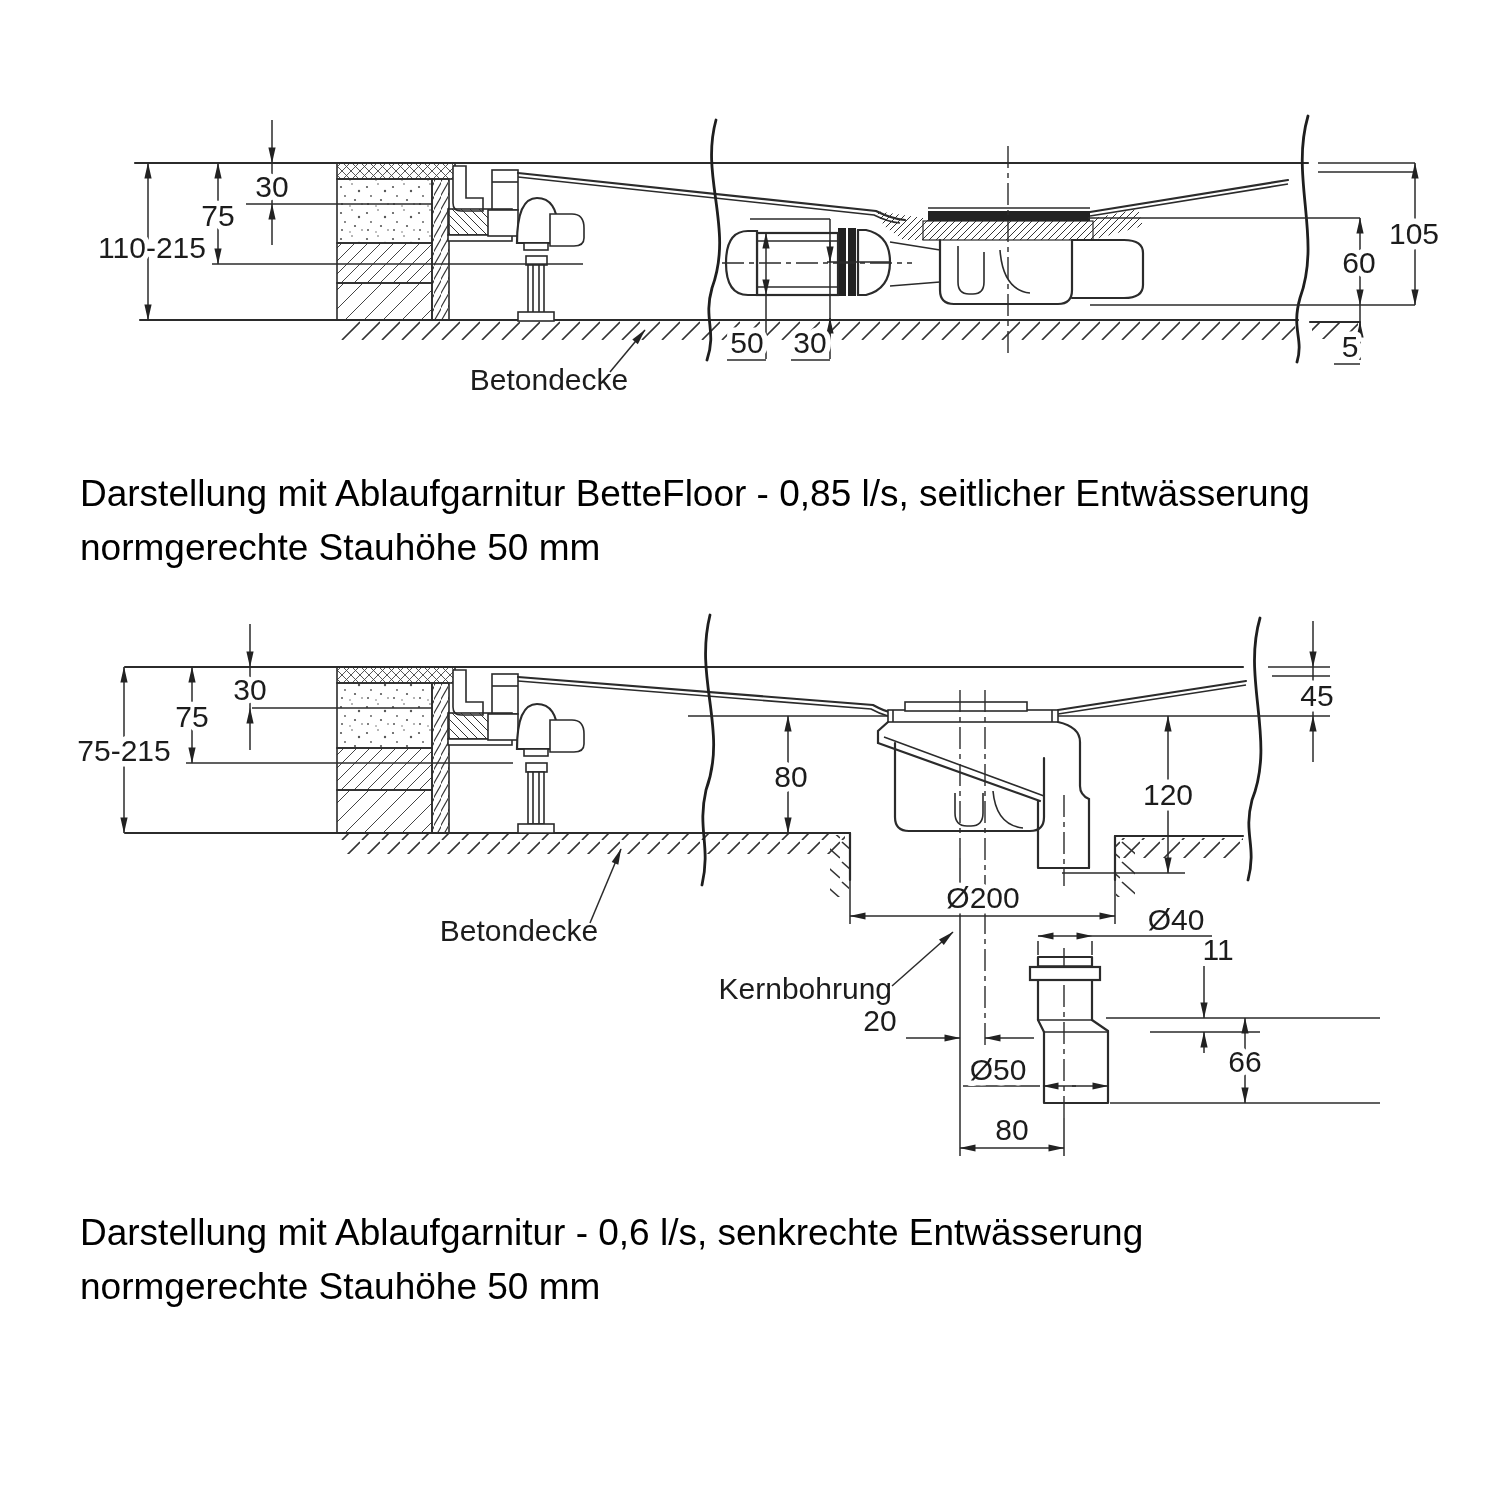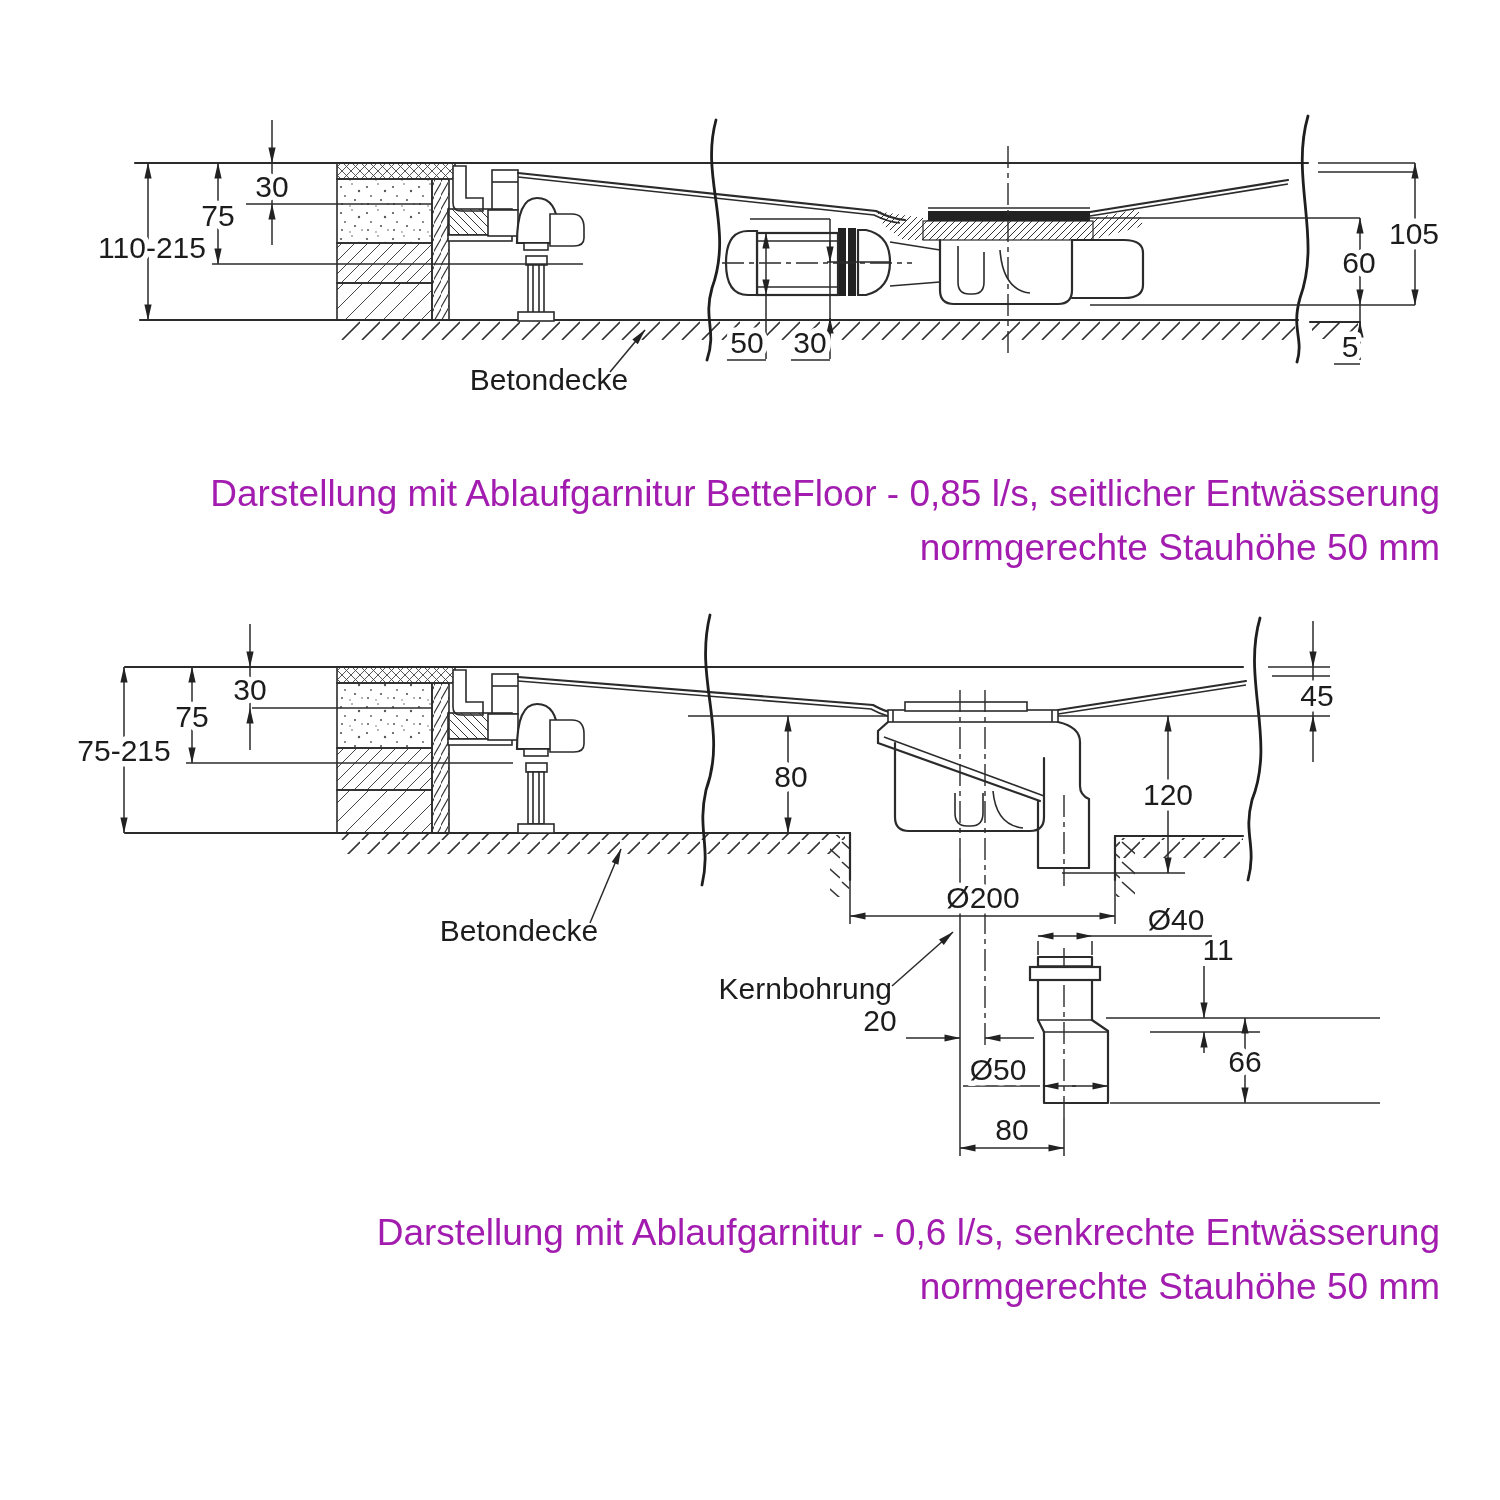--- a/index.html
+++ b/index.html
@@ -8,21 +8,21 @@
   svg text{font-family:"Liberation Sans",sans-serif;font-size:30px;fill:#1c1c1c;}
   svg text.halo{paint-order:stroke fill;stroke:#ffffff;stroke-width:11px;stroke-linejoin:round;}
   .s2{stroke:#2b2b2b;stroke-width:2.2;fill:none;stroke-linecap:round;}
   .s1{stroke:#2b2b2b;stroke-width:1.6;fill:none;}
   .dim{stroke:#2b2b2b;stroke-width:1.5;fill:none;}
   .cl{stroke:#2b2b2b;stroke-width:1.4;fill:none;stroke-dasharray:22 5 5 5;}
   .fw{fill:#ffffff;stroke:#2b2b2b;stroke-width:2.2;}
   .fw1{fill:#ffffff;stroke:#2b2b2b;stroke-width:1.6;}
   .dark{fill:#222;stroke:none;}
   .brk{stroke:#1e1e1e;stroke-width:2.8;fill:none;stroke-linecap:round;}
-  .caption{position:absolute;left:80px;width:1360px;font-size:37px;line-height:54px;color:#a21caf;text-align:right;}
+  .caption{position:absolute;left:80px;width:1360px;font-size:37px;line-height:54px;color:#000000;}
   .caption div{white-space:nowrap;}
 </style>
 </head>
 <body>
 
 <div id="page">
 
 <svg width="1500" height="1500" viewBox="0 0 1500 1500">
   <defs>
     <marker id="aS" markerWidth="18" markerHeight="10" refX="1.5" refY="5" orient="auto" markerUnits="userSpaceOnUse">

